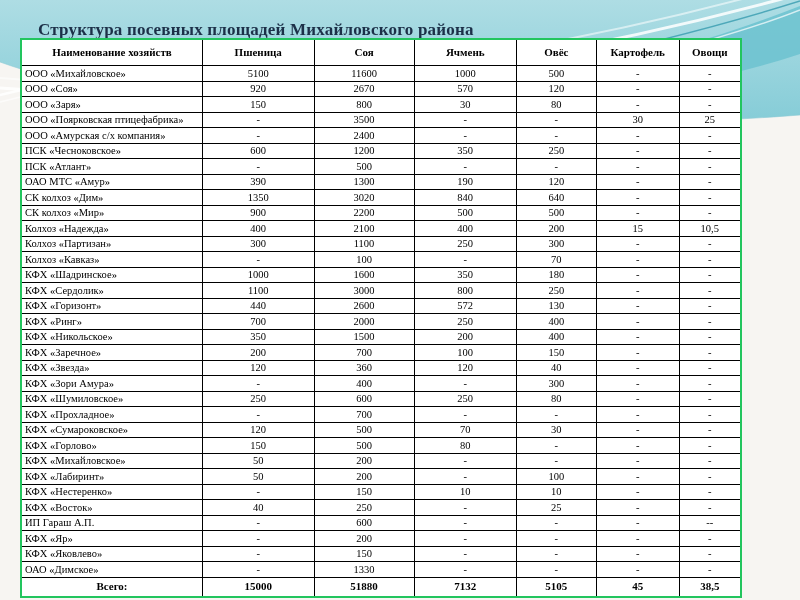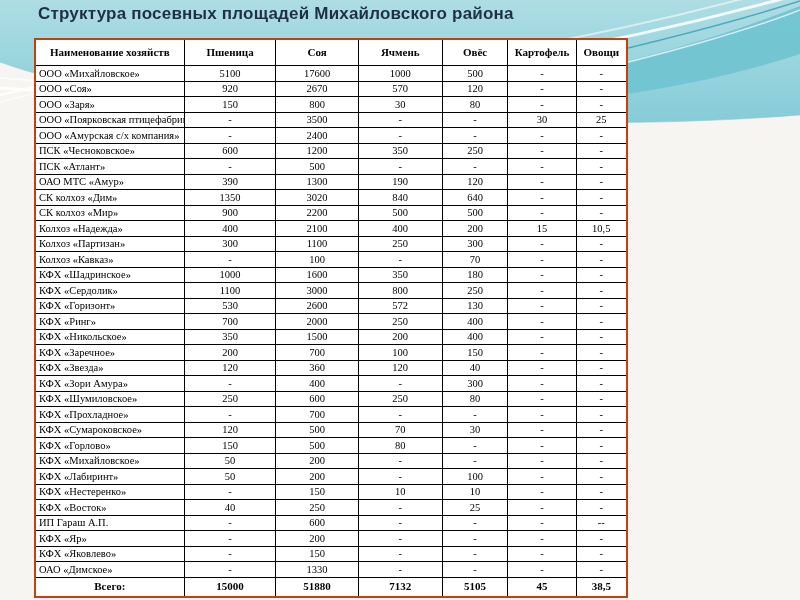--- a/index.html
+++ b/index.html
@@ -3,28 +3,28 @@
 <meta charset="utf-8">
 <style>
   html,body{margin:0;padding:0;}
   .slide{
     position:relative;width:800px;height:600px;overflow:hidden;
     background:#f7f5f2;
     font-family:"Liberation Serif","DejaVu Serif",serif;
   }
   .bg{position:absolute;left:0;top:0;width:800px;height:600px;z-index:0;}
   .title{
-    position:absolute;top:4px;left:38px;margin:0;z-index:2;
+    position:absolute;top:20px;left:38px;margin:0;z-index:2;
     font-size:17px;font-weight:bold;color:#1c3048;letter-spacing:.2px;
-    font-family:Liberation Sans, sans-serif;
+    font-family:Liberation Serif, serif;
   }
   table.crops{
-    position:absolute;top:38px;left:34px;width:594px;height:560px;z-index:2;
+    position:absolute;top:38px;left:20px;width:722px;height:560px;z-index:2;
     border-collapse:collapse;table-layout:fixed;background:#fff;
-    border:2px solid #c2410c;
+    border:2px solid #22c55e;
   }
   .crops th,.crops td{
     border:1px solid #000;color:#000;background:#fff;
     font-size:10.5px;line-height:1.05;padding:1px 3px;
     overflow:hidden;white-space:nowrap;
   }
   .crops th{font-weight:bold;text-align:center;height:23px;font-size:11px;}
   .crops td.name{text-align:left;}
   .crops td.num{text-align:center;}
   .crops tfoot td{font-weight:bold;font-size:11px;height:16px;}
@@ -82,21 +82,21 @@
           <th>Ячмень</th>
           <th>Овёс</th>
           <th>Картофель</th>
           <th>Овощи</th>
         </tr>
     </thead>
     <tbody id="table-body">
         <tr>
           <td class="name">ООО «Михайловское»</td>
           <td class="num">5100</td>
-          <td class="num">17600</td>
+          <td class="num">11600</td>
           <td class="num">1000</td>
           <td class="num">500</td>
           <td class="num">-</td>
           <td class="num">-</td>
         </tr>
         <tr>
           <td class="name">ООО «Соя»</td>
           <td class="num">920</td>
           <td class="num">2670</td>
           <td class="num">570</td>
@@ -216,21 +216,21 @@
           <td class="name">КФХ «Сердолик»</td>
           <td class="num">1100</td>
           <td class="num">3000</td>
           <td class="num">800</td>
           <td class="num">250</td>
           <td class="num">-</td>
           <td class="num">-</td>
         </tr>
         <tr>
           <td class="name">КФХ «Горизонт»</td>
-          <td class="num">530</td>
+          <td class="num">440</td>
           <td class="num">2600</td>
           <td class="num">572</td>
           <td class="num">130</td>
           <td class="num">-</td>
           <td class="num">-</td>
         </tr>
         <tr>
           <td class="name">КФХ «Ринг»</td>
           <td class="num">700</td>
           <td class="num">2000</td>

